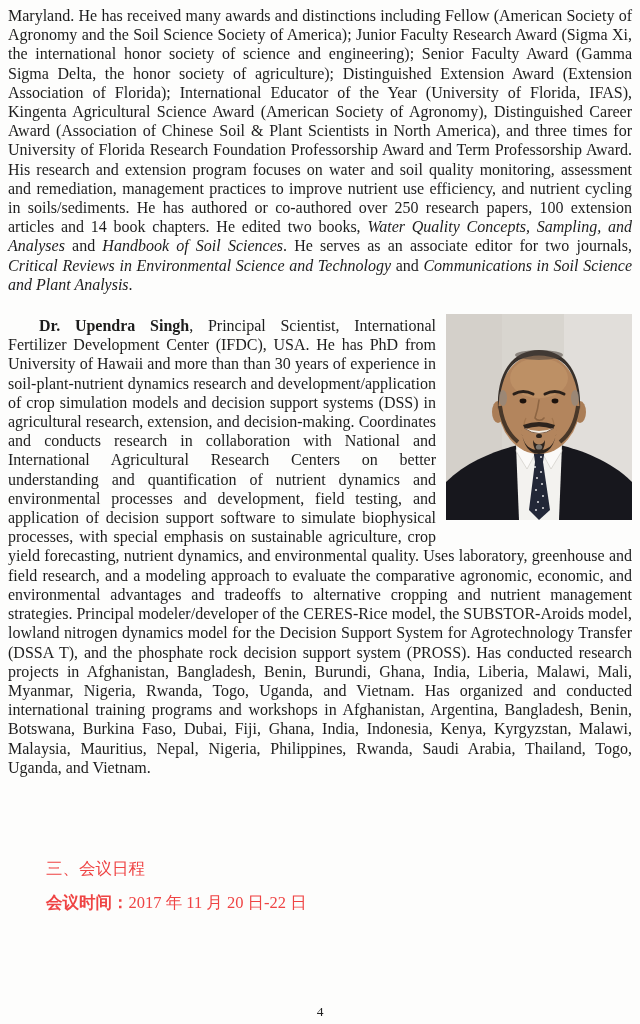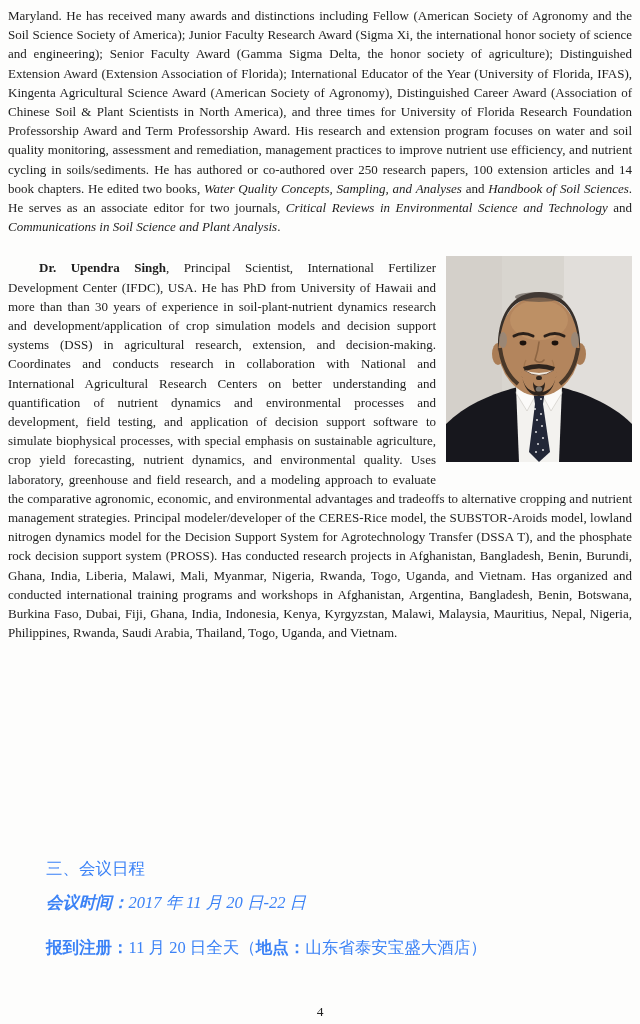--- a/index.html
+++ b/index.html
@@ -2,36 +2,36 @@
 <html><head>
 <meta charset="utf-8">
 <style>
   html,body{margin:0;padding:0;}
   .page{
     position:relative;width:640px;height:1024px;overflow:hidden;
     background:#fdfdfc;color:#1d1d1d;box-sizing:border-box;
     padding:6px 8px 0 8px;
     font-family:"Liberation Serif","DejaVu Serif",serif;
   }
-  .body-text{margin:0;font-size:13px;line-height:19.2px;text-align:justify;}
+  .body-text{margin:0;font-size:16px;line-height:19.2px;text-align:justify;}
   .p2{margin-top:22px;text-indent:31px;}
   .b{font-weight:bold;}
   .i{font-style:italic;}
   .photo-wrap{
     float:right;width:186px;height:206px;margin:-2px 0 8px 10px;
     text-indent:0;display:block;
   }
   .photo-wrap svg{display:block;width:186px;height:206px;}
   .schedule{
     position:absolute;left:46px;top:858px;right:20px;
-    font-size:16.5px;line-height:22px;color:#3b82f6;
+    font-size:16.5px;line-height:22px;color:#ef4444;
   }
   .sched-heading{font-weight:normal;}
   .sched-item{margin-top:23px;}
-  .sched-item.first{margin-top:12px;font-style:italic;}
+  .sched-item.first{margin-top:12px;}
   .page-num{
     position:absolute;bottom:4px;left:0;right:0;text-align:center;
     font-size:13.5px;color:#222;
   }
 </style>
 </head>
 <body>
 
 <div class="page">
 
@@ -85,18 +85,17 @@
       <rect x="90" y="120" width="6" height="4" rx="2" fill="#2e241d"></rect>
       <path d="M75,115 C77,132 84,140 93,140 C102,140 109,132 111,115 C109,131 103,136 93,136 C83,136 77,131 75,115 Z" fill="#2e241d"></path>
       <path d="M87,126 C89,132 97,132 99,126 C99,134 96,138 93,138 C90,138 87,134 87,126 Z" fill="#2e241d"></path>
       <ellipse cx="93" cy="133" rx="3.2" ry="2.6" fill="#8f8983" opacity="0.8"></ellipse>
     </svg>
       </span><span class="b">Dr. Upendra Singh</span><span>, Principal Scientist, International Fertilizer Development Center (IFDC), USA. He has PhD from University of Hawaii and more than than 30 years of experience in soil-plant-nutrient dynamics research and development/application of crop simulation models and decision support systems (DSS) in agricultural research, extension, and decision-making. Coordinates and conducts research in collaboration with National and International Agricultural Research Centers on better understanding and quantification of nutrient dynamics and environmental processes and development, field testing, and application of decision support software to simulate biophysical processes, with special emphasis on sustainable agriculture, crop yield forecasting, nutrient dynamics, and environmental quality. Uses laboratory, greenhouse and field research, and a modeling approach to evaluate the comparative agronomic, economic, and environmental advantages and tradeoffs to alternative cropping and nutrient management strategies. Principal modeler/developer of the CERES-Rice model, the SUBSTOR-Aroids model, lowland nitrogen dynamics model for the Decision Support System for Agrotechnology Transfer (DSSA T), and the phosphate rock decision support system (PROSS). Has conducted research projects in Afghanistan, Bangladesh, Benin, Burundi, Ghana, India, Liberia, Malawi, Mali, Myanmar, Nigeria, Rwanda, Togo, Uganda, and Vietnam. Has organized and conducted international training programs and workshops in Afghanistan, Argentina, Bangladesh, Benin, Botswana, Burkina Faso, Dubai, Fiji, Ghana, India, Indonesia, Kenya, Kyrgyzstan, Malawi, Malaysia, Mauritius, Nepal, Nigeria, Philippines, Rwanda, Saudi Arabia, Thailand, Togo, Uganda, and Vietnam.</span></p>
 
   <div class="schedule">
     <div class="sched-heading">三、会议日程</div>
     <div class="sched-item first"><span class="b">会议时间：</span><span>2017 年 11 月 20 日-22 日</span></div>
-    <div class="sched-item"><span class="b">报到注册：</span><span>11 月 20 日全天（</span><span class="b">地点：</span><span>山东省泰安宝盛大酒店）</span></div>
   </div>
 
   <div class="page-num">4</div>
 
 </div>
 
 </body></html>

